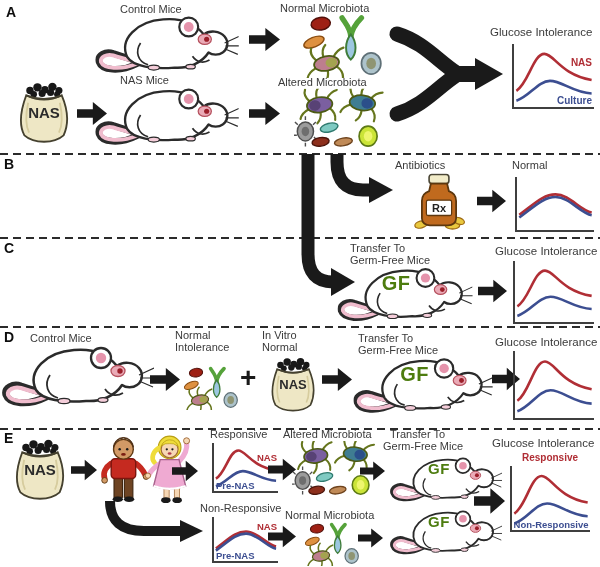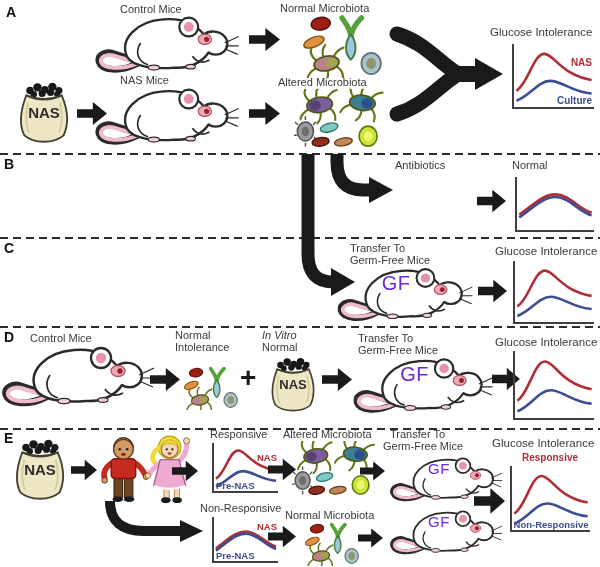--- a/index.html
+++ b/index.html
@@ -9,24 +9,24 @@
   .plet{position:absolute;font-size:14px;font-weight:bold;color:#0e0e0e}
   .sep{position:absolute;left:0;width:600px;height:2px;background:repeating-linear-gradient(90deg,#2b2b2b 0 8px,rgba(0,0,0,0) 8px 13px)}
   .graph{position:absolute;border-left:2px solid #3f3f3f;border-bottom:2px solid #3f3f3f}
   .graph > svg{position:absolute;left:0;top:0;width:100%;height:100%;overflow:visible}
   .crv{fill:none;stroke-width:2.6}
   .crv.r{stroke:#b02e35}
   .crv.b{stroke:#3c4e91}
   .clbl{position:absolute;font-weight:bold;white-space:nowrap}
   .red{color:#b02e35}
   .blue{color:#3c4e91}
-  .gf{position:absolute;font-weight:normal;color:#6d28d9;letter-spacing:0.5px}
+  .gf{position:absolute;font-weight:bold;color:#4d7c0f;letter-spacing:0.5px}
   .sacklbl{position:absolute;left:0;right:0;text-align:center;font-weight:bold;color:#2b2b2b}
   .rxlbl{position:absolute;left:0;right:0;text-align:center;font-weight:bold;color:#222}
-  .ital{font-style:italic}
+  .ital{}
   .flow{position:absolute;overflow:visible}
 </style>
 </head>
 <body>
 
 <div class="fig">
 
   <svg width="0" height="0" style="position:absolute">
     <defs>
       <symbol id="sym-arrow" viewBox="0 0 36 28">
@@ -220,20 +220,26 @@
   <svg class="flow" style="left:295px;top:154px;width:66px;height:150px" viewBox="0 0 66 150">
     <path d="M13,0 V100 Q13,128 38,128" stroke="#1a1a1a" stroke-width="13" fill="none"></path>
     <polygon points="36,114 60,128 36,142" fill="#1a1a1a"></polygon>
   </svg>
   <svg class="flow" style="left:327px;top:154px;width:72px;height:54px" viewBox="0 0 72 54">
     <path d="M10,0 V8 Q10,36 36,36 H44" stroke="#1a1a1a" stroke-width="13" fill="none"></path>
     <polygon points="42,23 66,36 42,49" fill="#1a1a1a"></polygon>
   </svg>
 
   <span class="lbl" style="left:395px;top:159px;width:90px">Antibiotics</span>
+  <div class="abs" style="left:412px;top:172px;width:54px;height:60px">
+    <svg style="width:100%;height:100%" viewBox="0 0 60 64">
+        <use href="#sym-bottle"></use>
+      </svg>
+    <span class="rxlbl" style="top:50%;font-size:11px">Rx</span>
+  </div>
   <svg class="abs" style="left:477px;top:188px;width:29px;height:26px" viewBox="0 0 36 28" preserveAspectRatio="none">
       <use href="#sym-arrow"></use>
     </svg>
 
   <span class="lbl" style="left:512px;top:159px;width:85px">Normal</span>
   <div class="graph" style="left:515px;top:177px;width:77px;height:53px">
     <svg viewBox="0 0 100 70" preserveAspectRatio="none">
       <path class="crv r" vector-effect="non-scaling-stroke" d="M3,50 C22,36 34,23 50,23 C68,23 82,44 97,47"></path>
       <path class="crv b" vector-effect="non-scaling-stroke" d="M3,53.5 C22,39.5 34,26.5 50,26.5 C68,26.5 82,47.5 97,50.5"></path>
     </svg>

